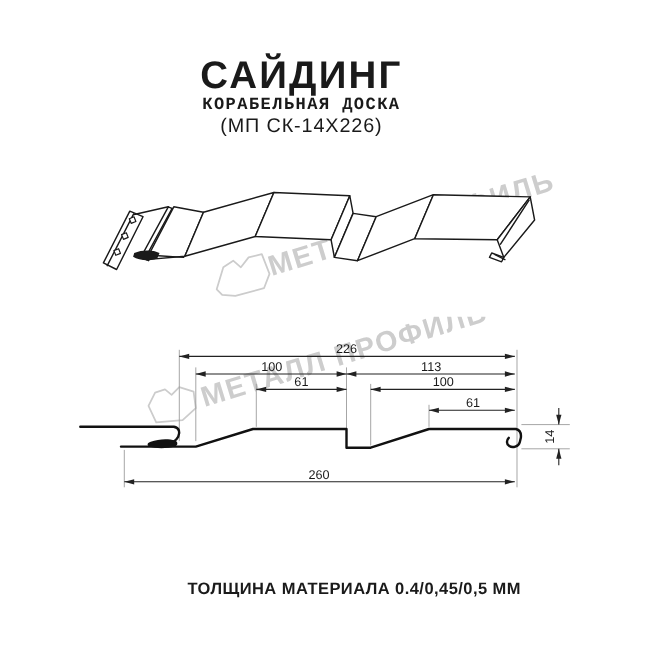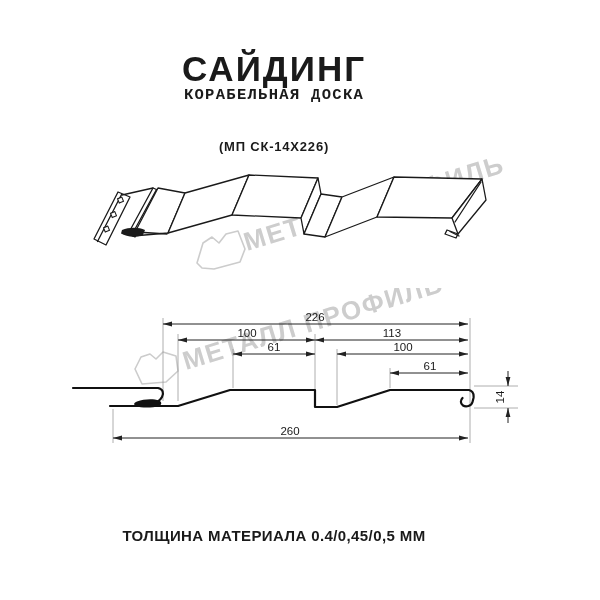--- a/index.html
+++ b/index.html
@@ -3,22 +3,22 @@
 <meta charset="utf-8">
 <style>
   html,body{margin:0;padding:0;}
   body{
     width:600px;height:600px;background:#ffffff;position:relative;
     overflow:hidden;font-family:"Liberation Sans", sans-serif;color:#1a1a1a;
   }
   .abs{position:absolute;left:0;width:548px;text-align:center;}
   .title{top:49px;font-size:35px;font-weight:700;letter-spacing:2px;}
   .subtitle{top:86px;font-size:15.5px;font-weight:700;letter-spacing:1.3px;font-family:Liberation Mono, monospace;}
-  .code{top:104px;font-size:13px;font-weight:700;letter-spacing:.8px;margin-top:35px;}
-  .footer{top:527px;font-size:15px;font-weight:700;letter-spacing:.4px;}
+  .code{top:104px;font-size:18px;font-weight:400;letter-spacing:.8px;}
+  .footer{top:527px;font-size:15px;font-weight:700;letter-spacing:.4px;margin-left:48px;}
   svg{position:absolute;display:block;}
   #view3d{left:50px;top:158px;}
   #section{left:55px;top:288px;}
   svg text{font-family:"Liberation Sans", sans-serif;}
   .dim-t{font-size:11.5px;fill:#1a1a1a;}
   .wm-t{font-size:26px;font-weight:700;fill:#cdcdcd;letter-spacing:1.5px;}
   .face{fill:#ffffff;stroke:#1a1a1a;stroke-width:1.3;stroke-linejoin:round;}
   .ln{fill:none;stroke:#1a1a1a;stroke-width:1.3;stroke-linejoin:round;stroke-linecap:round;}
   .prof{fill:none;stroke:#111111;stroke-width:2.2;stroke-linejoin:round;stroke-linecap:round;}
   .dim{stroke:#222222;stroke-width:1;fill:none;}

